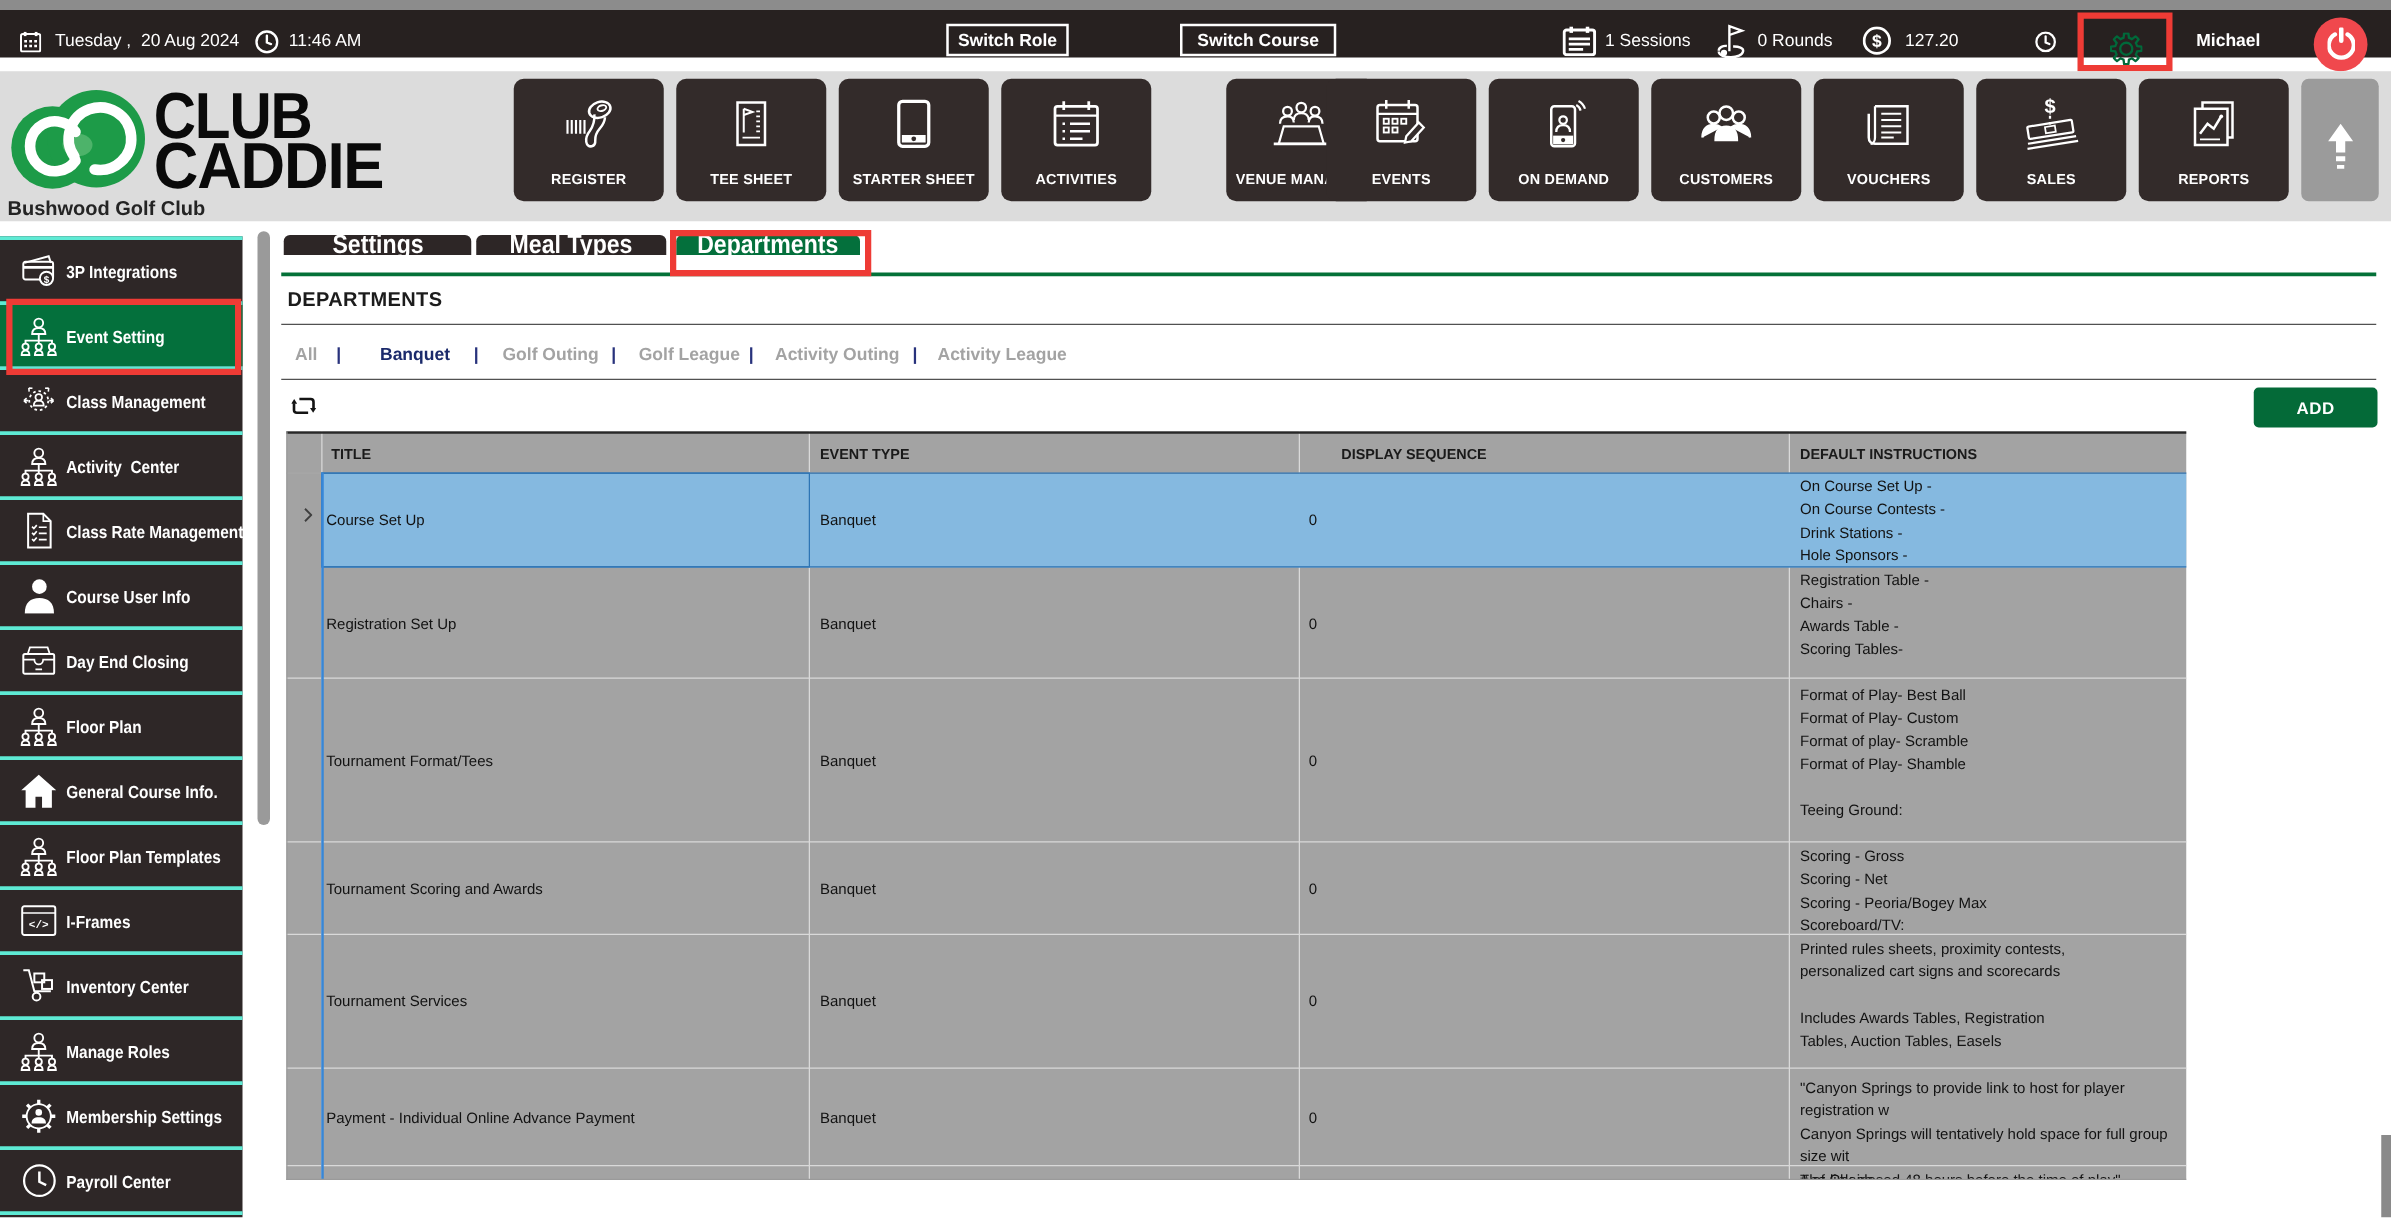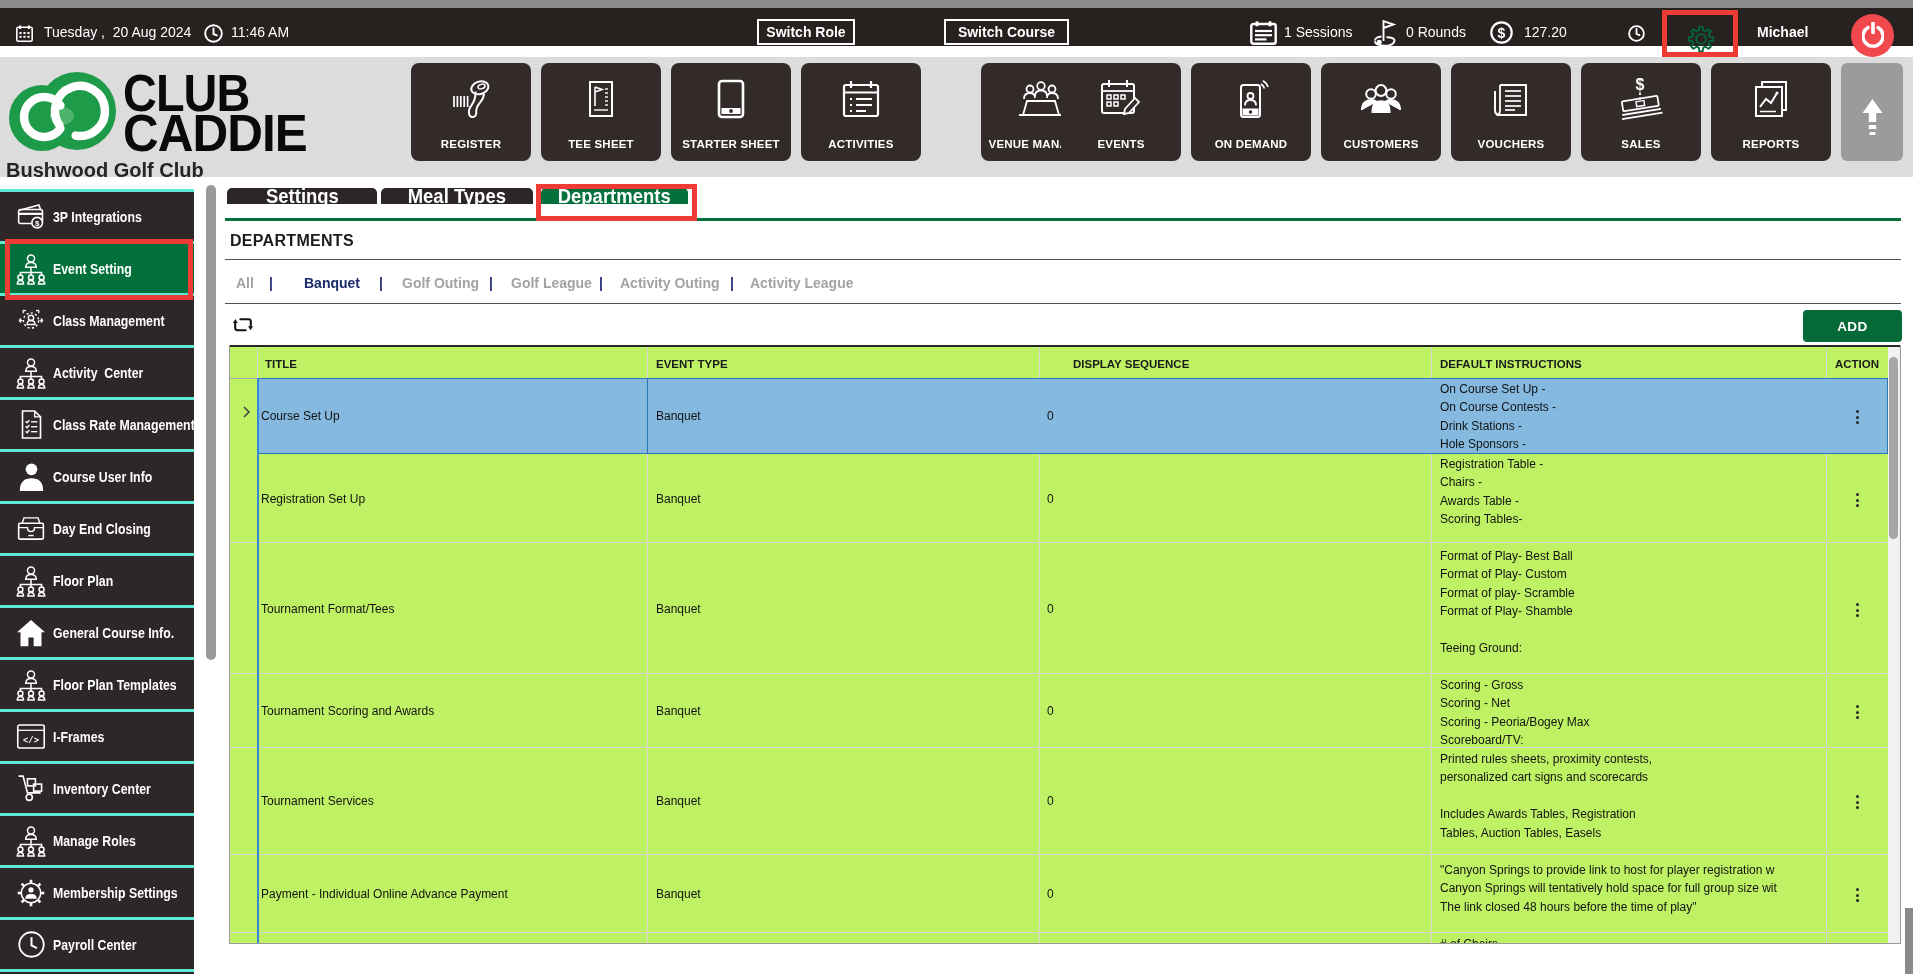--- a/index.html
+++ b/index.html
@@ -111,21 +111,21 @@
     <circle cx="34" cy="47" r="33" fill="#1d9b48"></circle>
     <circle cx="69" cy="40" r="39" fill="#1d9b48"></circle>
     <ellipse cx="54" cy="45" rx="12" ry="9" fill="#4db36a"></ellipse>
     <g fill="none" stroke="#ffffff" stroke-width="8.5">
       <path d="M 52.4 34.5 A 20 20 0 1 0 52.4 57.5" stroke-linecap="round"></path>
       <path d="M 67.7 64.6 A 25 25 0 1 0 51.5 54.3" stroke-linecap="round"></path>
     </g>
   </svg>
   <div class="abs" style="left:123px;top:16px;font-weight:bold;font-size:52px;line-height:40px;letter-spacing:-1px;color:#0a0a0a;transform:scaleX(0.90);transform-origin:0 0;">CLUB</div>
   <div class="abs" style="left:123px;top:56px;font-weight:bold;font-size:52px;line-height:40px;letter-spacing:-1px;color:#0a0a0a;transform:scaleX(0.95);transform-origin:0 0;">CADDIE</div>
-  <div class="abs" style="left:6px;top:102px;font-weight:bold;font-size:20px;color:#242424;">Bushwood Golf Club</div>
+  <div class="abs" style="left:6px;top:102px;font-weight:bold;font-size:16px;color:#242424;">Bushwood Golf Club</div>
 
   <div class="tile" style="left:411px;">
     <svg width="46" height="46" viewBox="0 0 46 46">
       <g stroke="#fff" fill="none">
         <g stroke-width="1.7">
           <line x1="6" y1="19" x2="6" y2="30"></line>
             <line x1="9.4" y1="19" x2="9.4" y2="30"></line>
             <line x1="12.8" y1="19" x2="12.8" y2="30"></line>
             <line x1="16.2" y1="19" x2="16.2" y2="30"></line>
             <line x1="19.6" y1="19" x2="19.6" y2="30"></line>
@@ -561,21 +561,21 @@
 <svg class="abs" style="left:233px;top:317px;" width="20" height="16" viewBox="0 0 20 16">
   <g fill="none" stroke="#141414" stroke-width="2.1">
     <path d="M6.5 2.2 L15.5 2.2 C17 2.2 17.8 3 17.8 4.5 L17.8 9.5"></path>
     <path d="M13.5 13.2 L4.5 13.2 C3 13.2 2.2 12.4 2.2 10.9 L2.2 5.5"></path>
   </g>
   <polygon points="15.0,9.3 20,9.3 17.5,13.2" fill="#141414"></polygon>
   <polygon points="0,5.9 4.7,5.9 2.35,2.1" fill="#141414"></polygon>
 </svg>
 <div class="abs" style="left:1803px;top:310px;width:99px;height:32px;background:#046a38;border-radius:4px;color:#fff;font-size:13.5px;font-weight:bold;display:flex;align-items:center;justify-content:center;letter-spacing:0.5px;">ADD</div>
 
-<div class="abs" id="tblwrap" style="left:229px;top:345px;width:1672px;height:599px;overflow:hidden;background:#bef264;">
+<div class="abs" id="tblwrap" style="left:229px;top:345px;width:1520px;height:599px;overflow:hidden;background:#a3a3a3;">
 
   <div class="abs" style="left:28px;top:0;width:1px;height:599px;background:#d9d9d9;"></div>
   <div class="abs" style="left:418px;top:0;width:1px;height:599px;background:#d9d9d9;"></div>
   <div class="abs" style="left:810px;top:0;width:1px;height:599px;background:#d9d9d9;"></div>
   <div class="abs" style="left:1202px;top:0;width:1px;height:599px;background:#d9d9d9;"></div>
   <div class="abs" style="left:1597px;top:0;width:1px;height:599px;background:#d9d9d9;"></div>
 
   <div class="abs" style="left:0;top:33px;width:1659px;height:1px;background:#a8a8a8;"></div>
   <div class="abs" style="left:0;top:197px;width:1659px;height:1px;background:#d9d9d9;"></div>
   <div class="abs" style="left:0;top:328px;width:1659px;height:1px;background:#d9d9d9;"></div>

